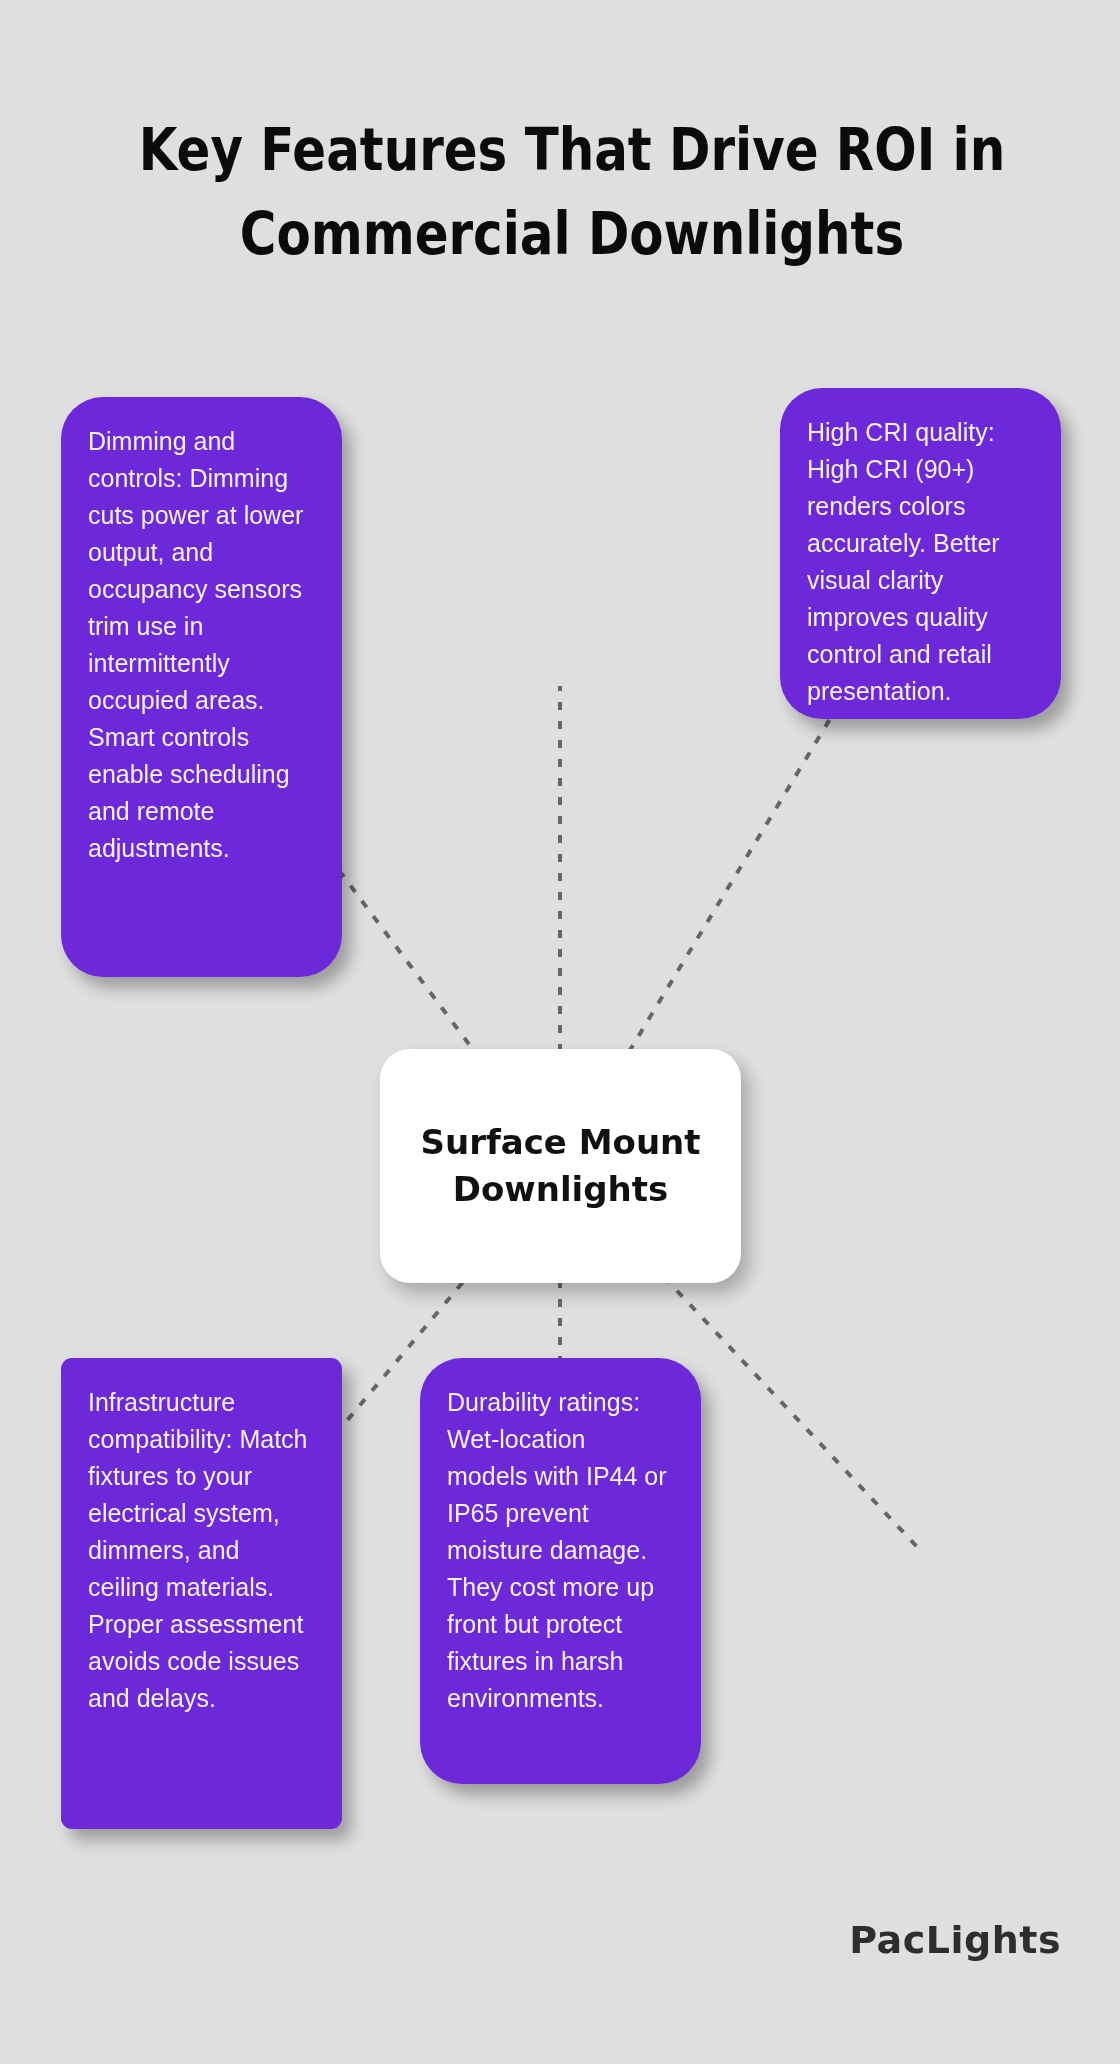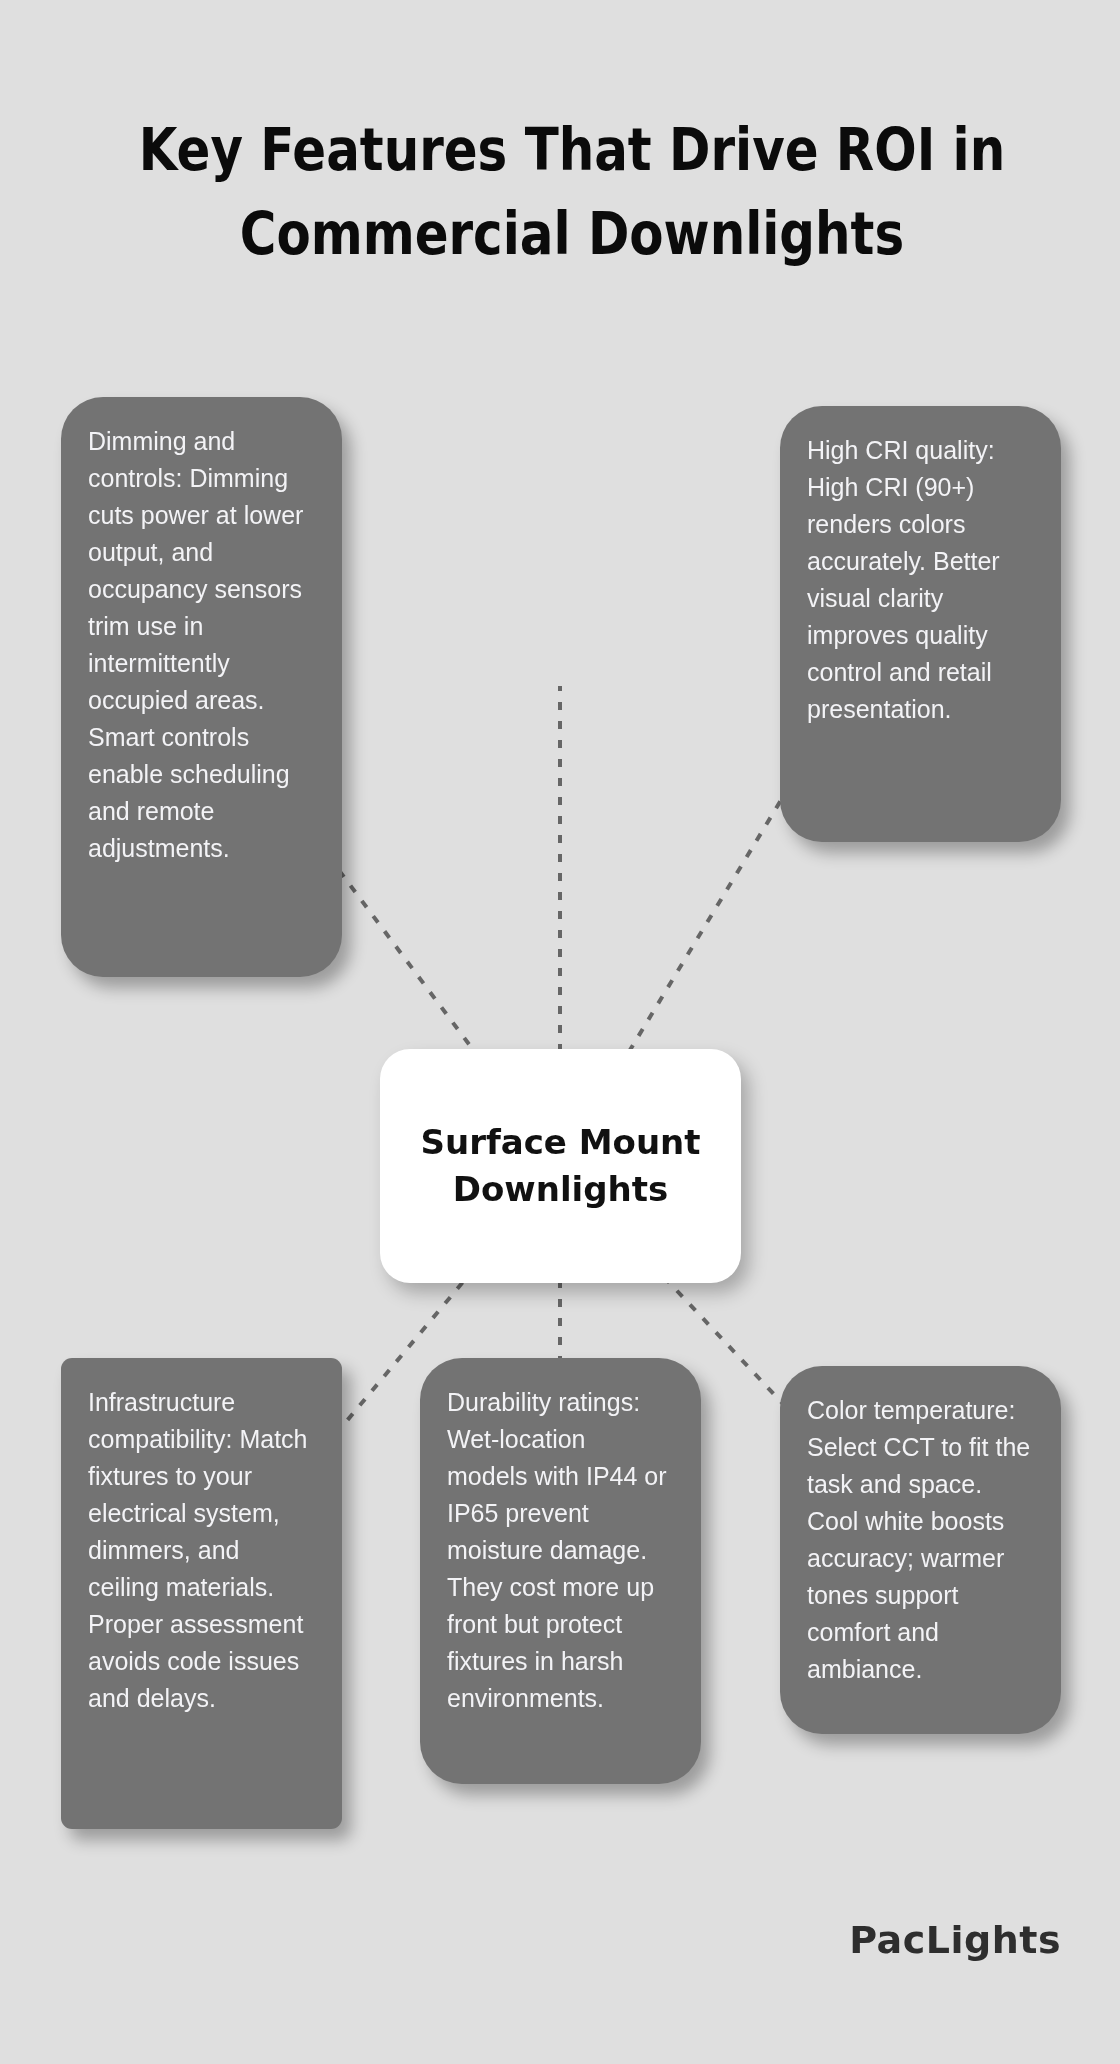--- a/index.html
+++ b/index.html
@@ -22,37 +22,37 @@
     line-height:84px;
     z-index:4;
   }
   .title .line{display:block;transform:scaleX(0.86);transform-origin:50% 50%;white-space:nowrap;}
   
   .connectors{position:absolute;left:0;top:0;z-index:1;}
   .connectors line{stroke:#666666;stroke-width:4;stroke-dasharray:8 11;}
   
   .card{
     position:absolute;
-    background:#737373;
+    background:#6d28d9;
     border-radius:42px;
     box-shadow:9px 11px 16px rgba(0,0,0,0.30);
     z-index:2;
     box-sizing:border-box;
     padding:26px 28px 26px 27px;
   }
   .card p{
     margin:0;
     color:#f3f3f6;
     font-size:25px;
     line-height:37px;
     font-family:"Liberation Sans", sans-serif;
   }
   .card-1{left:61px;top:397px;width:281px;height:580px;}
   .card-2{left:420px;top:397px;width:281px;height:578px;}
-  .card-3{left:780px;top:406px;width:281px;height:436px;}
+  .card-3{left:780px;top:388px;width:281px;height:331px;}
   .card-4{left:61px;top:1358px;width:281px;height:471px;border-radius:11px;}
   .card-5{left:420px;top:1358px;width:281px;height:426px;}
   .card-6{left:780px;top:1366px;width:281px;height:368px;}
   
   .center-box{
     position:absolute;
     left:380px;top:1049px;width:361px;height:234px;
     background:#ffffff;
     border-radius:30px;
     box-shadow:8px 10px 18px rgba(0,0,0,0.25);
@@ -114,19 +114,16 @@
   </div>
 
   <div class="card card-4">
     <p>Infrastructure compatibility: Match fixtures to your electrical system, dimmers, and ceiling materials. Proper assessment avoids code issues and delays.</p>
   </div>
 
   <div class="card card-5">
     <p>Durability ratings: Wet-location models with IP44 or IP65 prevent moisture damage. They cost more up front but protect fixtures in harsh environments.</p>
   </div>
 
-  <div class="card card-6">
-    <p>Color temperature: Select CCT to fit the task and space. Cool white boosts accuracy; warmer tones support comfort and ambiance.</p>
-  </div>
 
   <div class="logo">PacLights</div>
 
 </div>
 
 </body></html>

